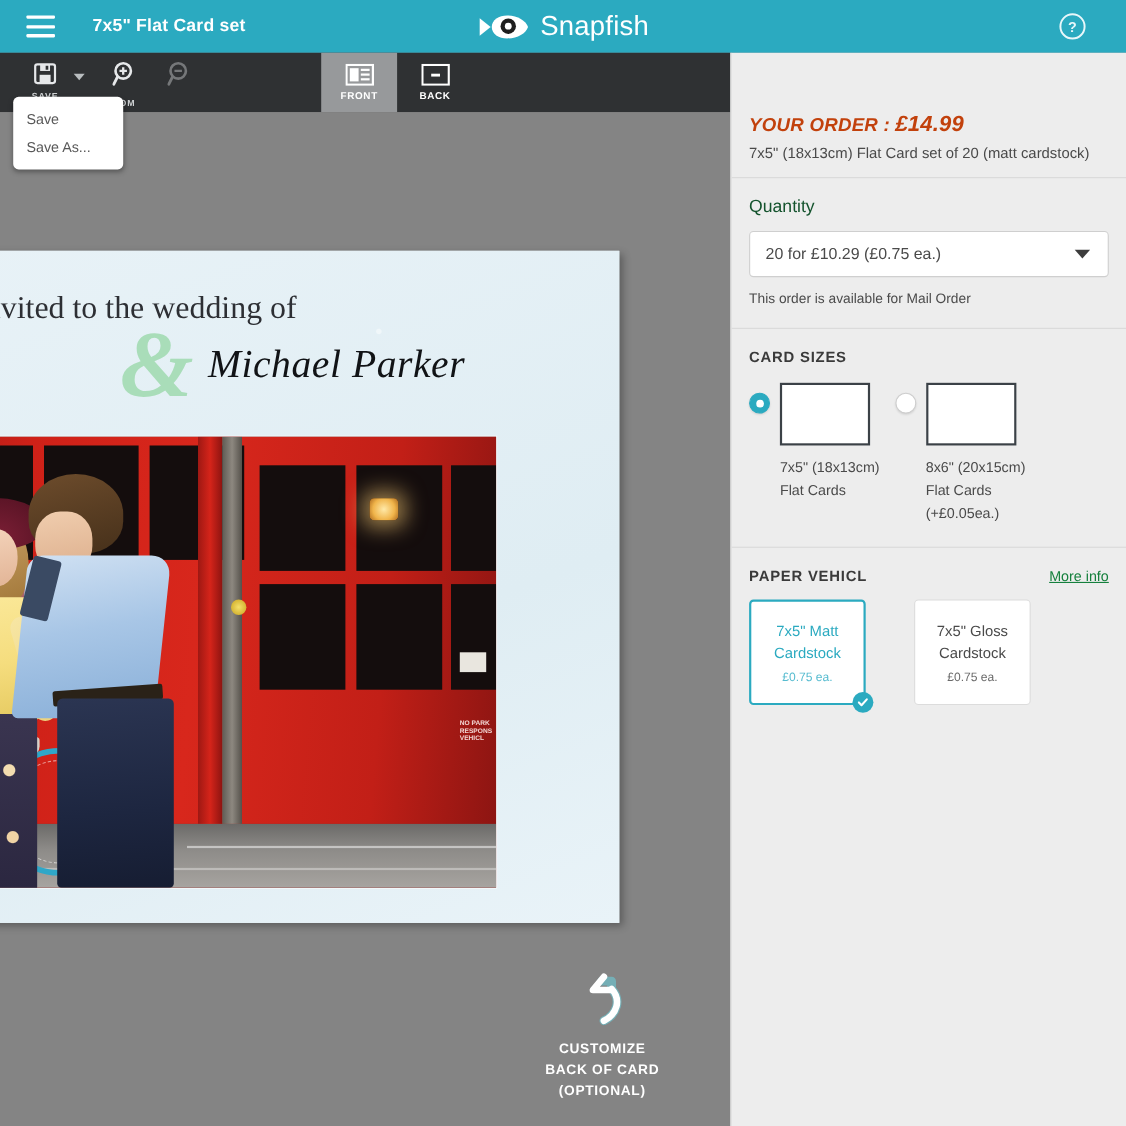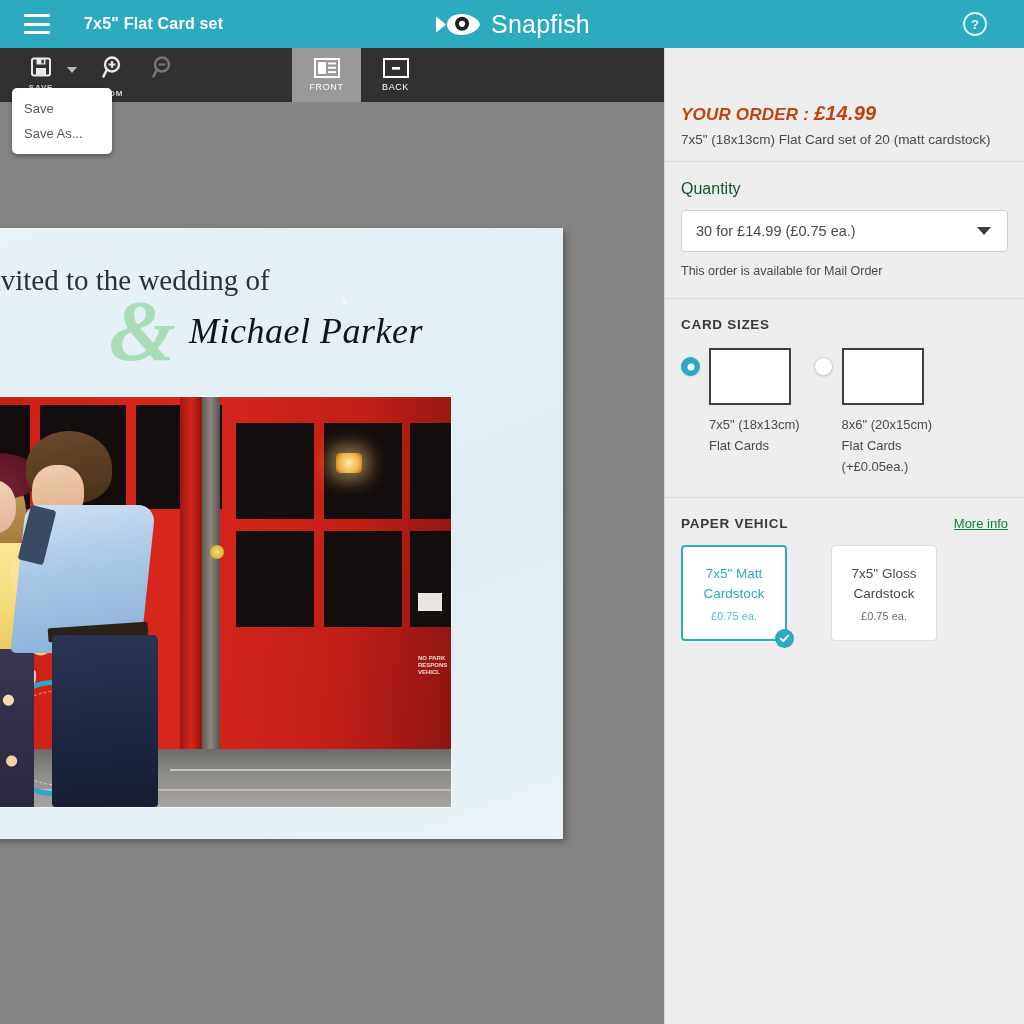--- a/index.html
+++ b/index.html
@@ -81,21 +81,21 @@
     font-family: "Liberation Sans", sans-serif;
   }
 
   
   .viewtabs { position: absolute; right: 234px; top: 0; display: flex; height: 54px; }
   .vtab {
     width: 69px; height: 54px; display:flex; flex-direction:column;
     align-items:center; justify-content:center; cursor:pointer; gap:4px;
   }
   .vtab.active { background: #97999B; }
-  .vtab .vcap { color: #ffffff; font-size: 9px; font-weight: 400; letter-spacing: .6px; }
+  .vtab .vcap { color: #ffffff; font-size: 9px; font-weight: 700; letter-spacing: .6px; }
 
   
   .canvas {
     position: absolute; top: 102px; left: 0; width: 664px; height: 922px;
     background: #848484; overflow: hidden;
   }
   .card {
     position: absolute; left: -80px; top: 126px;
     width: 643px; height: 611px;
     background: #E4F0F5;
@@ -471,38 +471,50 @@
           <div class="m-hair" style="left:8px;  top:6px;  width:86px;height:72px;"></div>
           <div class="m-face" style="left:14px; top:40px; width:52px;height:56px;"></div>
           <div class="m-shirt" style="left:0;   top:80px; width:130px;height:148px; transform: skewX(-6deg);"></div>
           <div style="position:absolute;left:6px;top:82px;width:26px;height:56px;background:#3a4a63;transform:rotate(14deg);border-radius:3px;"></div>
           <div class="m-belt" style="left:30px; top:200px; width:100px;height:14px; transform:rotate(-4deg);"></div>
           <div class="m-trouser" style="left:34px; top:210px; width:106px;height:172px;"></div>
         </div>
       </div>
     </div>
 
+    <div class="backcta">
+      <svg width="46" height="48" viewBox="0 0 46 48">
+        <path d="M24 44 C36 38 40 25 31 15 L31 8 L22 8" fill="none" stroke="#64e4f5" stroke-width="8" stroke-linecap="round" stroke-linejoin="round" opacity=".45"></path>
+        <path d="M24 44 C36 38 40 25 31 15" fill="none" stroke="#ffffff" stroke-width="6" stroke-linecap="round"></path>
+        <path d="M31 16 L14 16 L24 4" fill="none" stroke="#ffffff" stroke-width="6" stroke-linecap="round" stroke-linejoin="round"></path>
+      </svg>
+      <div class="cta-lines">
+        <div>CUSTOMIZE</div>
+        <div>BACK OF CARD</div>
+        <div>(OPTIONAL)</div>
+      </div>
+    </div>
   </div>
 
   <div class="panel">
 
     <div class="panel-head">
 
       <div class="order-line">
         <span>YOUR ORDER : </span><span class="price">£14.99</span>
       </div>
       <div class="order-sub">7x5" (18x13cm) Flat Card set of 20 (matt cardstock)</div>
     </div>
 
     <div class="divider"></div>
 
     <div class="sect">
       <div class="sect-h">Quantity</div>
       <div class="selectbox">
-        <span>30 for £14.99 (£0.75 ea.)</span>
+        <span>20 for £10.29 (£0.75 ea.)</span>
         <span class="caret"></span>
       </div>
       <div class="mailnote">This order is available for Mail Order</div>
     </div>
 
     <div class="divider"></div>
 
     <div class="sect">
       <div class="sect-h caps">CARD SIZES</div>
       <div class="sizes">

